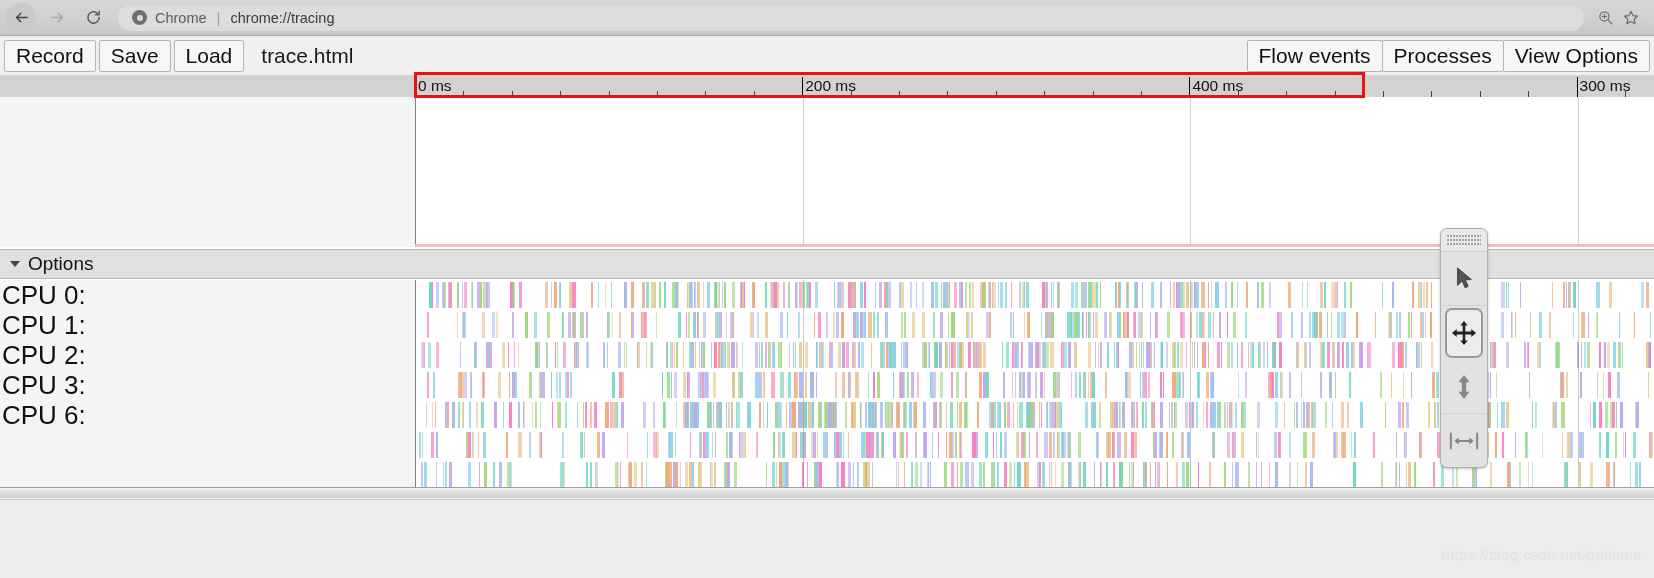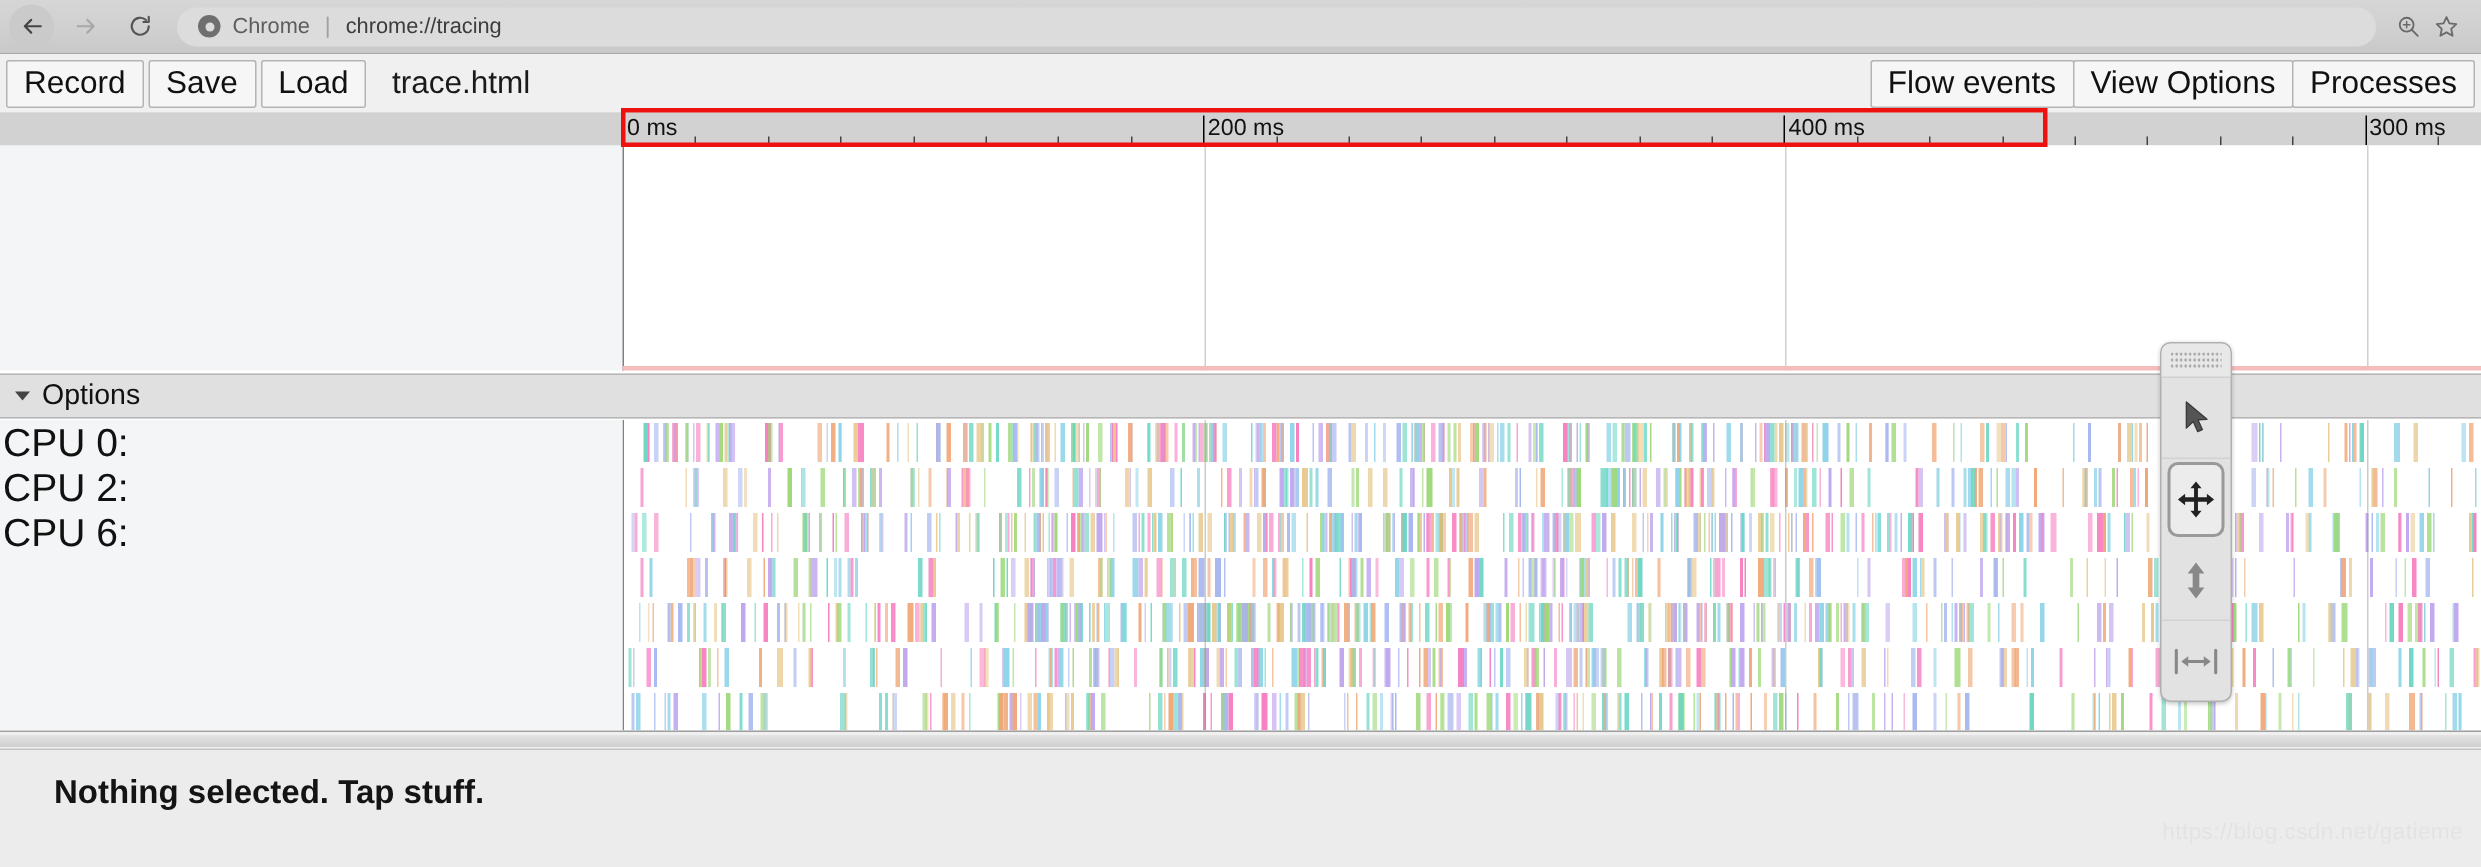--- a/index.html
+++ b/index.html
@@ -425,22 +425,22 @@
   </div>
 </div>
 
 <div id="tracing-toolbar">
   <div class="tb-btn">Record</div>
   <div class="tb-btn">Save</div>
   <div class="tb-btn">Load</div>
   <div id="trace-title">trace.html</div>
   <div id="toolbar-right">
     <div class="tb-btn">Flow events</div>
+    <div class="tb-btn">Processes</div>
     <div class="tb-btn">View Options</div>
-    <div class="tb-btn">Processes</div>
   </div>
 </div>
 
 <div id="ruler-row">
   <div id="ruler-left-pad"></div>
   <div id="ruler-canvas">
       <div class="ruler-major" style="left: 0px;"></div>
       <div class="ruler-label" style="left: 0px;">0 ms</div>
       <div class="ruler-major" style="left: 387.188px;"></div>
       <div class="ruler-label" style="left: 387.188px;">200 ms</div>
@@ -484,21 +484,23 @@
 <div id="cpu-usage-underline"></div>
 
 <div id="kernel-header">
   <span id="kernel-caret"></span>
   <span id="kernel-label">Options</span>
 </div>
 
 <div id="tracks-viewport">
   <div id="tracks-labels">
       <div class="track-label">CPU 0:</div>
+      <div class="track-label">CPU 1:</div>
       <div class="track-label">CPU 2:</div>
+      <div class="track-label">CPU 3:</div>
       <div class="track-label">CPU 6:</div>
     </div>
   <div id="tracks-canvas">
       <div class="track-row">
         <div class="slice" style="left: 603px; width: 2px; background: rgb(192, 168, 238); opacity: 0.69;"></div>
         <div class="slice" style="left: 325.4px; width: 4px; background: rgb(247, 127, 192); opacity: 0.99;"></div>
         <div class="slice" style="left: 917.9px; width: 3px; background: rgb(240, 168, 120); opacity: 0.63;"></div>
         <div class="slice" style="left: 40.9px; width: 2px; background: rgb(168, 184, 240); opacity: 0.62;"></div>
         <div class="slice" style="left: 576px; width: 4px; background: rgb(232, 201, 143); opacity: 0.62;"></div>
         <div class="slice" style="left: 426.3px; width: 2px; background: rgb(240, 168, 120); opacity: 0.65;"></div>
@@ -2176,15 +2178,14 @@
       <path d="M26.5 11 L21.5 7.2 V14.8 Z" fill="#888"></path>
     </svg>
   </div>
 </div>
 
 <div id="hscroll">
   <div id="hscroll-thumb"></div>
 </div>
 
 <div id="status-bar">
-  <div id="status-text">Nothing selected. Tap stuff.</div>
   <div id="watermark">https://blog.csdn.net/gatieme</div>
 </div>
 
 </body></html>

